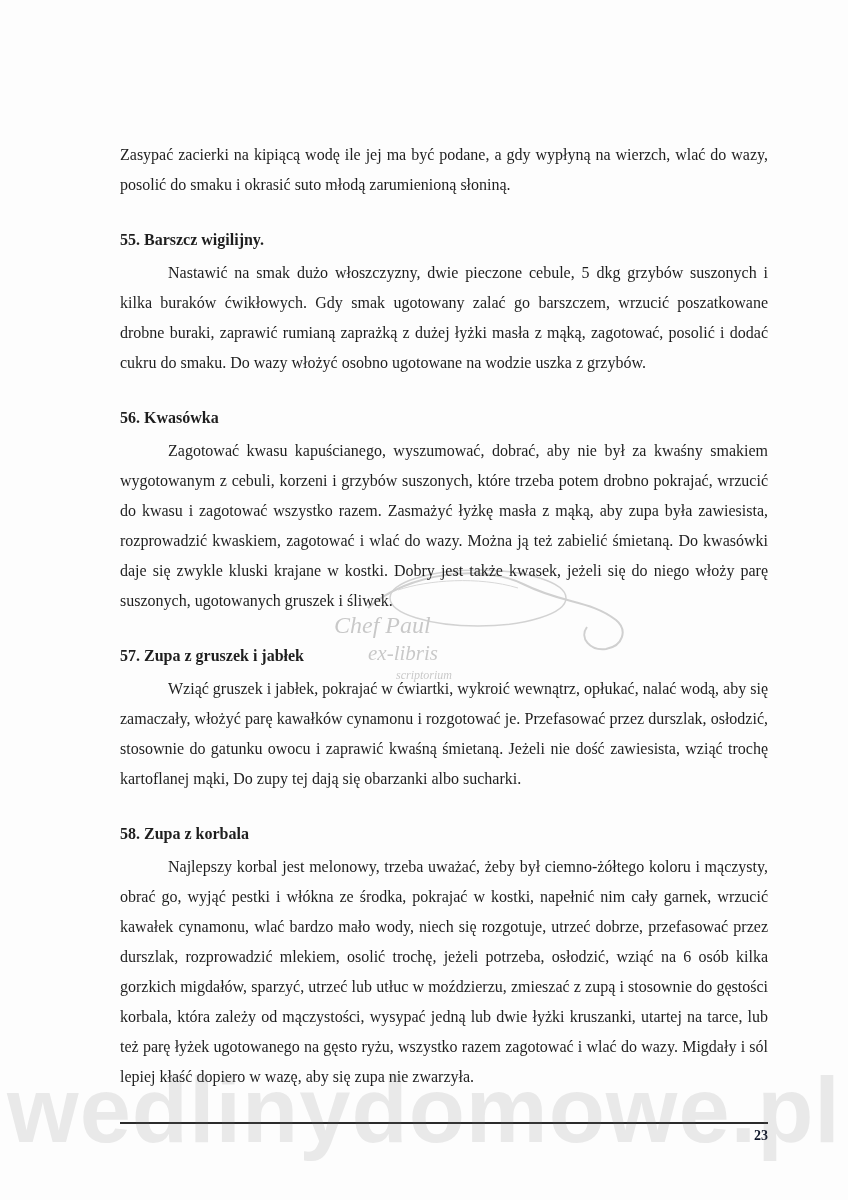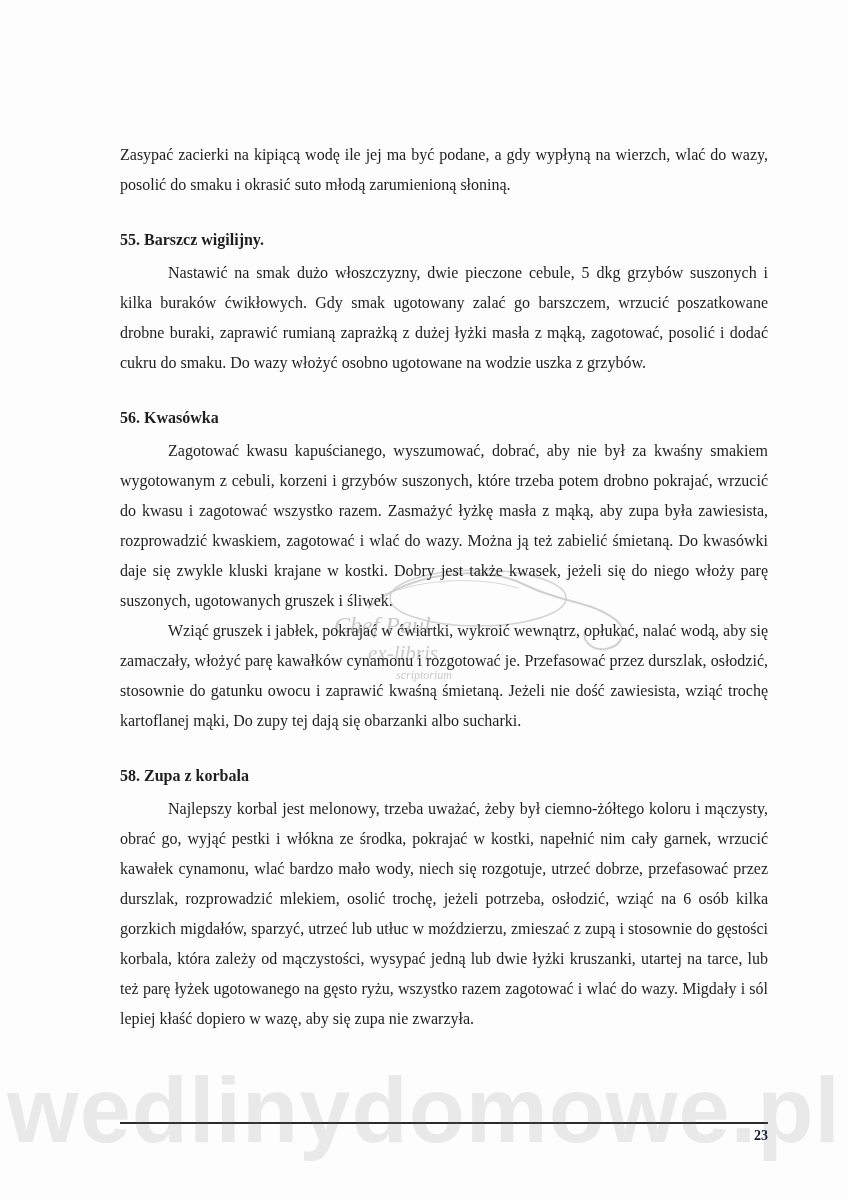--- a/index.html
+++ b/index.html
@@ -125,20 +125,21 @@
       <div class="heading">55. Barszcz wigilijny.</div>
       <p class="para indent">Nastawić na smak dużo włoszczyzny, dwie pieczone cebule, 5 dkg grzybów suszonych i kilka buraków ćwikłowych. Gdy smak ugotowany zalać go barszczem, wrzucić poszatkowane drobne buraki, zaprawić rumianą zaprażką z dużej łyżki masła z mąką, zagotować, posolić i dodać cukru do smaku. Do wazy włożyć osobno ugotowane na wodzie uszka z grzybów.</p>
     </div>
 
     <div class="section">
       <div class="heading">56. Kwasówka</div>
       <p class="para indent">Zagotować kwasu kapuścianego, wyszumować, dobrać, aby nie był za kwaśny smakiem wygotowanym z cebuli, korzeni i grzybów suszonych, które trzeba potem drobno pokrajać, wrzucić do kwasu i zagotować wszystko razem. Zasmażyć łyżkę masła z mąką, aby zupa była zawiesista, rozprowadzić kwaskiem, zagotować i wlać do wazy. Można ją też zabielić śmietaną. Do kwasówki daje się zwykle kluski krajane w kostki. Dobry jest także kwasek, jeżeli się do niego włoży parę suszonych, ugotowanych gruszek i śliwek.</p>
     </div>
 
     <div class="section">
+      <div class="heading">57. Zupa z gruszek i jabłek</div>
       <p class="para indent">Wziąć gruszek i jabłek, pokrajać w ćwiartki, wykroić wewnątrz, opłukać, nalać wodą, aby się zamaczały, włożyć parę kawałków cynamonu i rozgotować je. Przefasować przez durszlak, osłodzić, stosownie do gatunku owocu i zaprawić kwaśną śmietaną. Jeżeli nie dość zawiesista, wziąć trochę kartoflanej mąki, Do zupy tej dają się obarzanki albo sucharki.</p>
     </div>
 
     <div class="section">
       <div class="heading">58. Zupa z korbala</div>
       <p class="para indent">Najlepszy korbal jest melonowy, trzeba uważać, żeby był ciemno-żółtego koloru i mączysty, obrać go, wyjąć pestki i włókna ze środka, pokrajać w kostki, napełnić nim cały garnek, wrzucić kawałek cynamonu, wlać bardzo mało wody, niech się rozgotuje, utrzeć dobrze, przefasować przez durszlak, rozprowadzić mlekiem, osolić trochę, jeżeli potrzeba, osłodzić, wziąć na 6 osób kilka gorzkich migdałów, sparzyć, utrzeć lub utłuc w moździerzu, zmieszać z zupą i stosownie do gęstości korbala, która zależy od mączystości, wysypać jedną lub dwie łyżki kruszanki, utartej na tarce, lub też parę łyżek ugotowanego na gęsto ryżu, wszystko razem zagotować i wlać do wazy. Migdały i sól lepiej kłaść dopiero w wazę, aby się zupa nie zwarzyła.</p>
     </div>
 
   </div>
 

